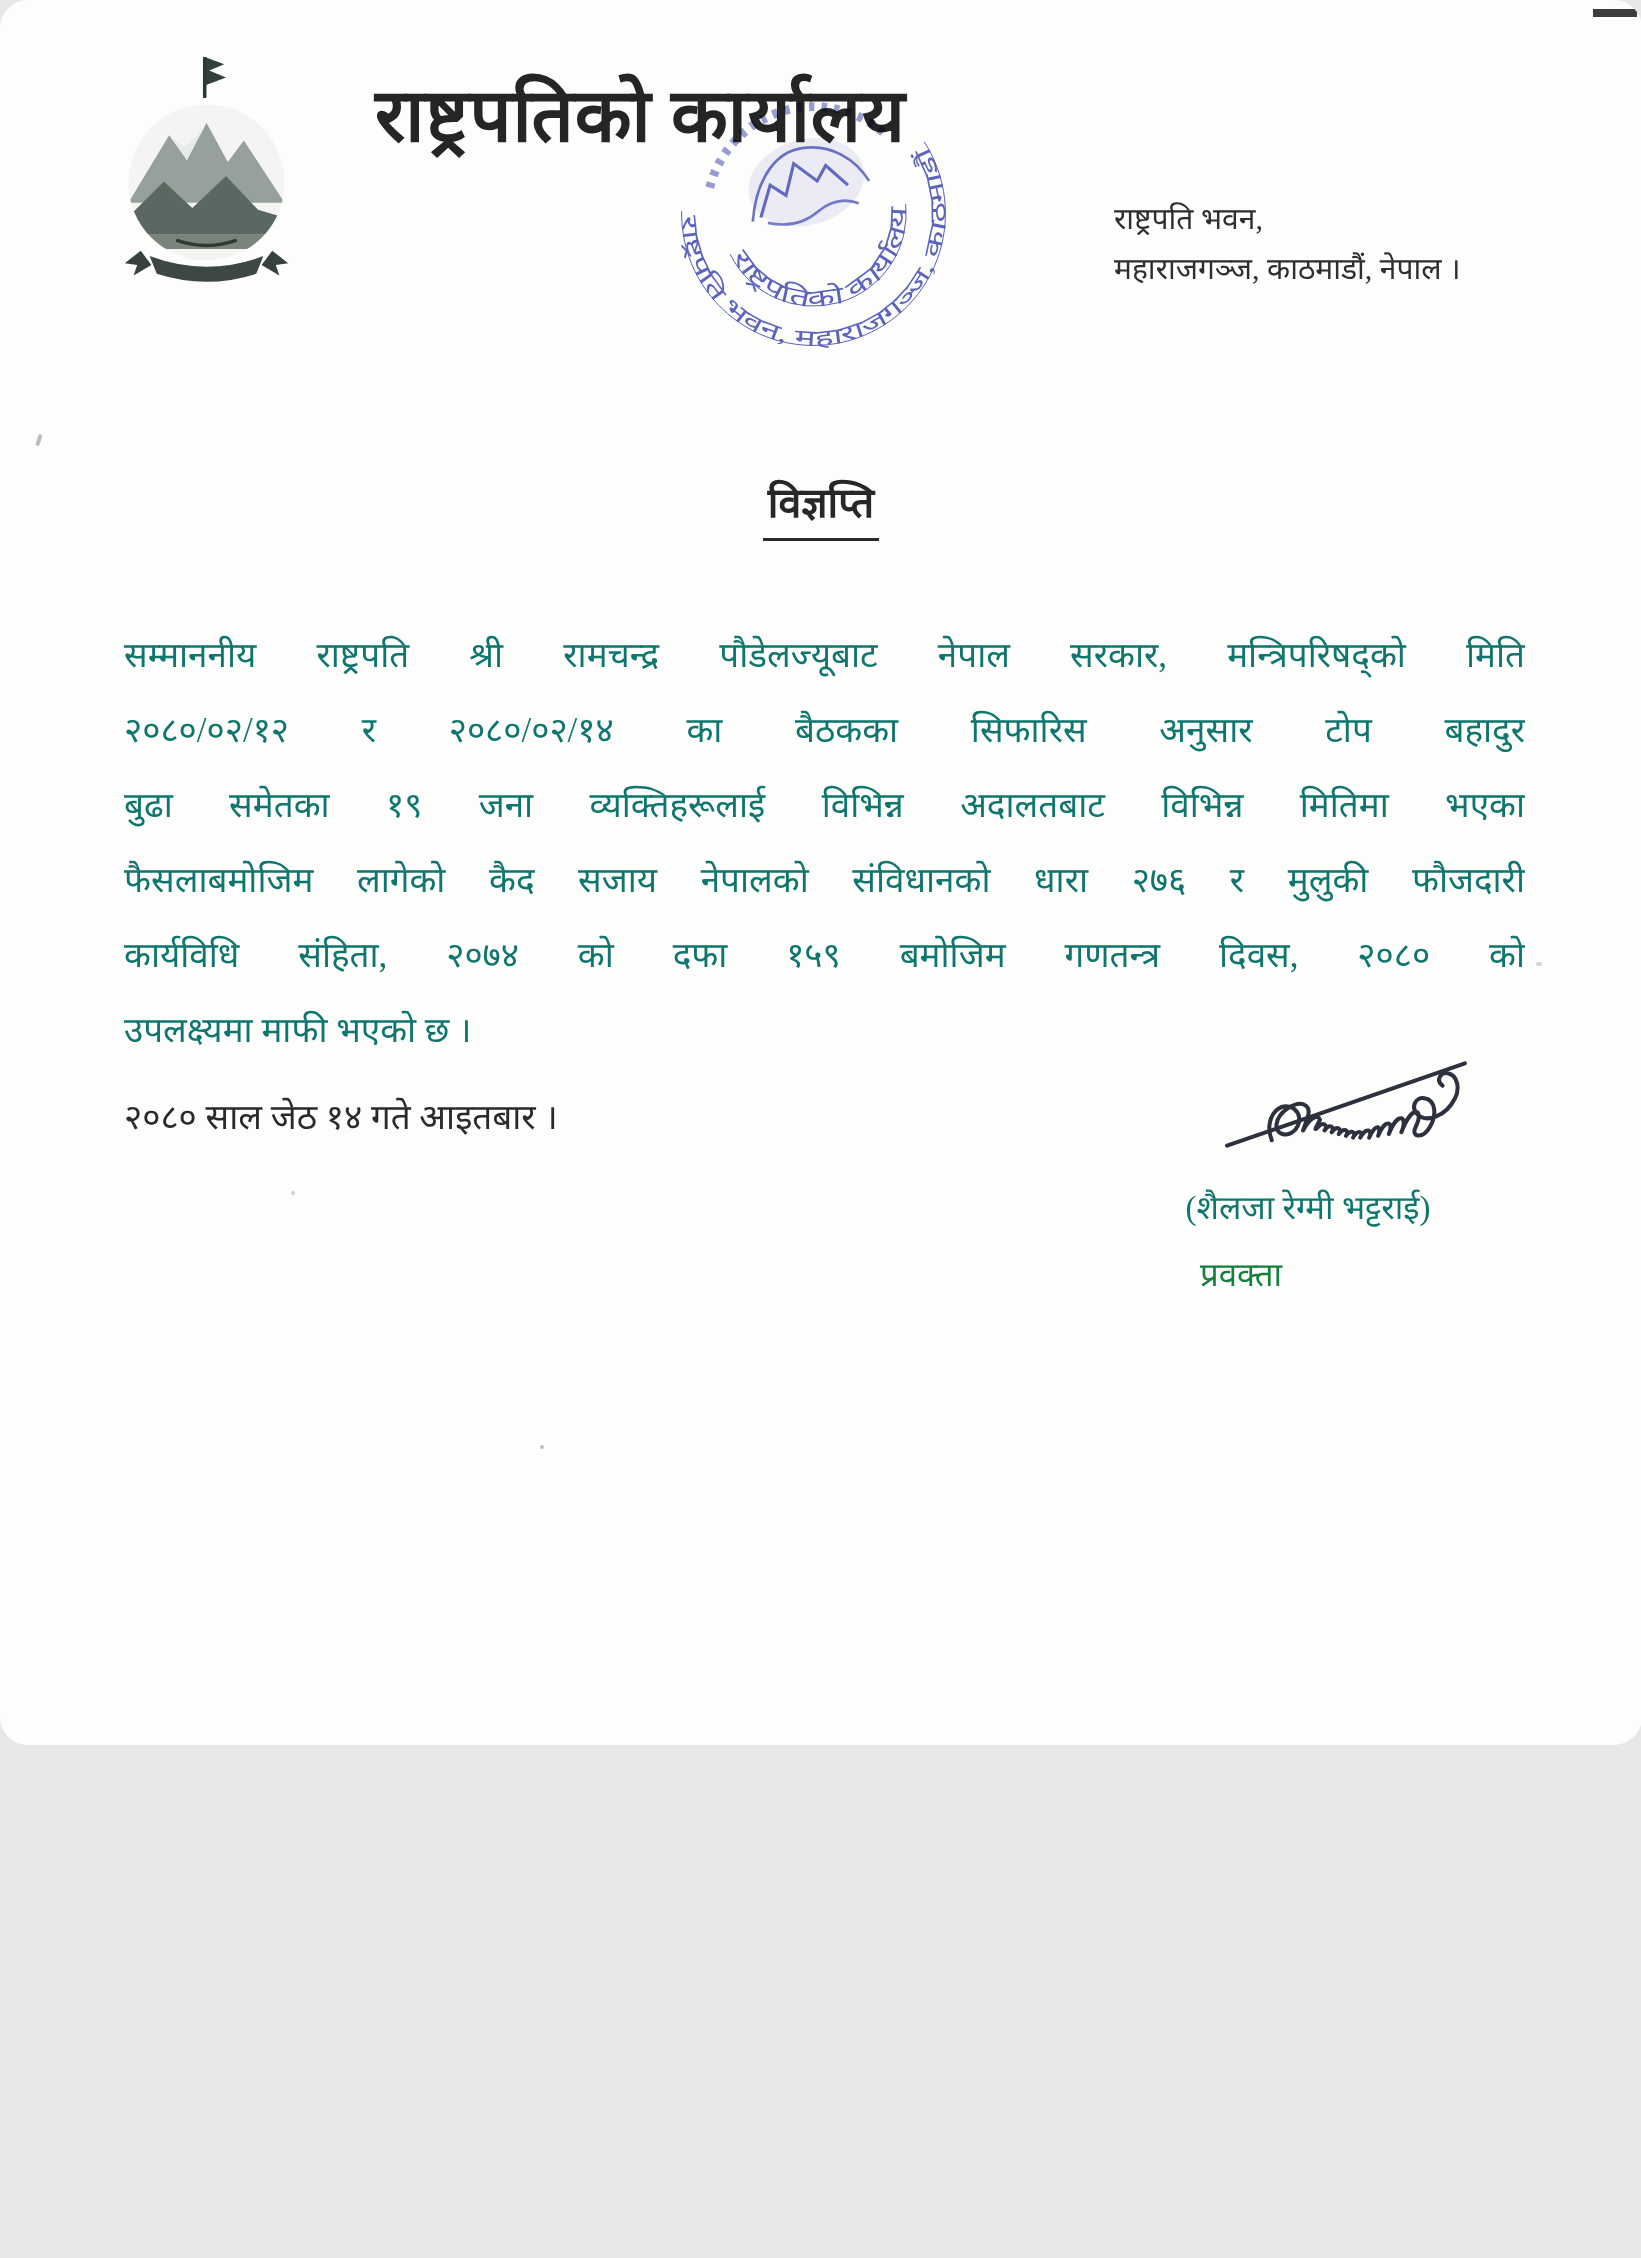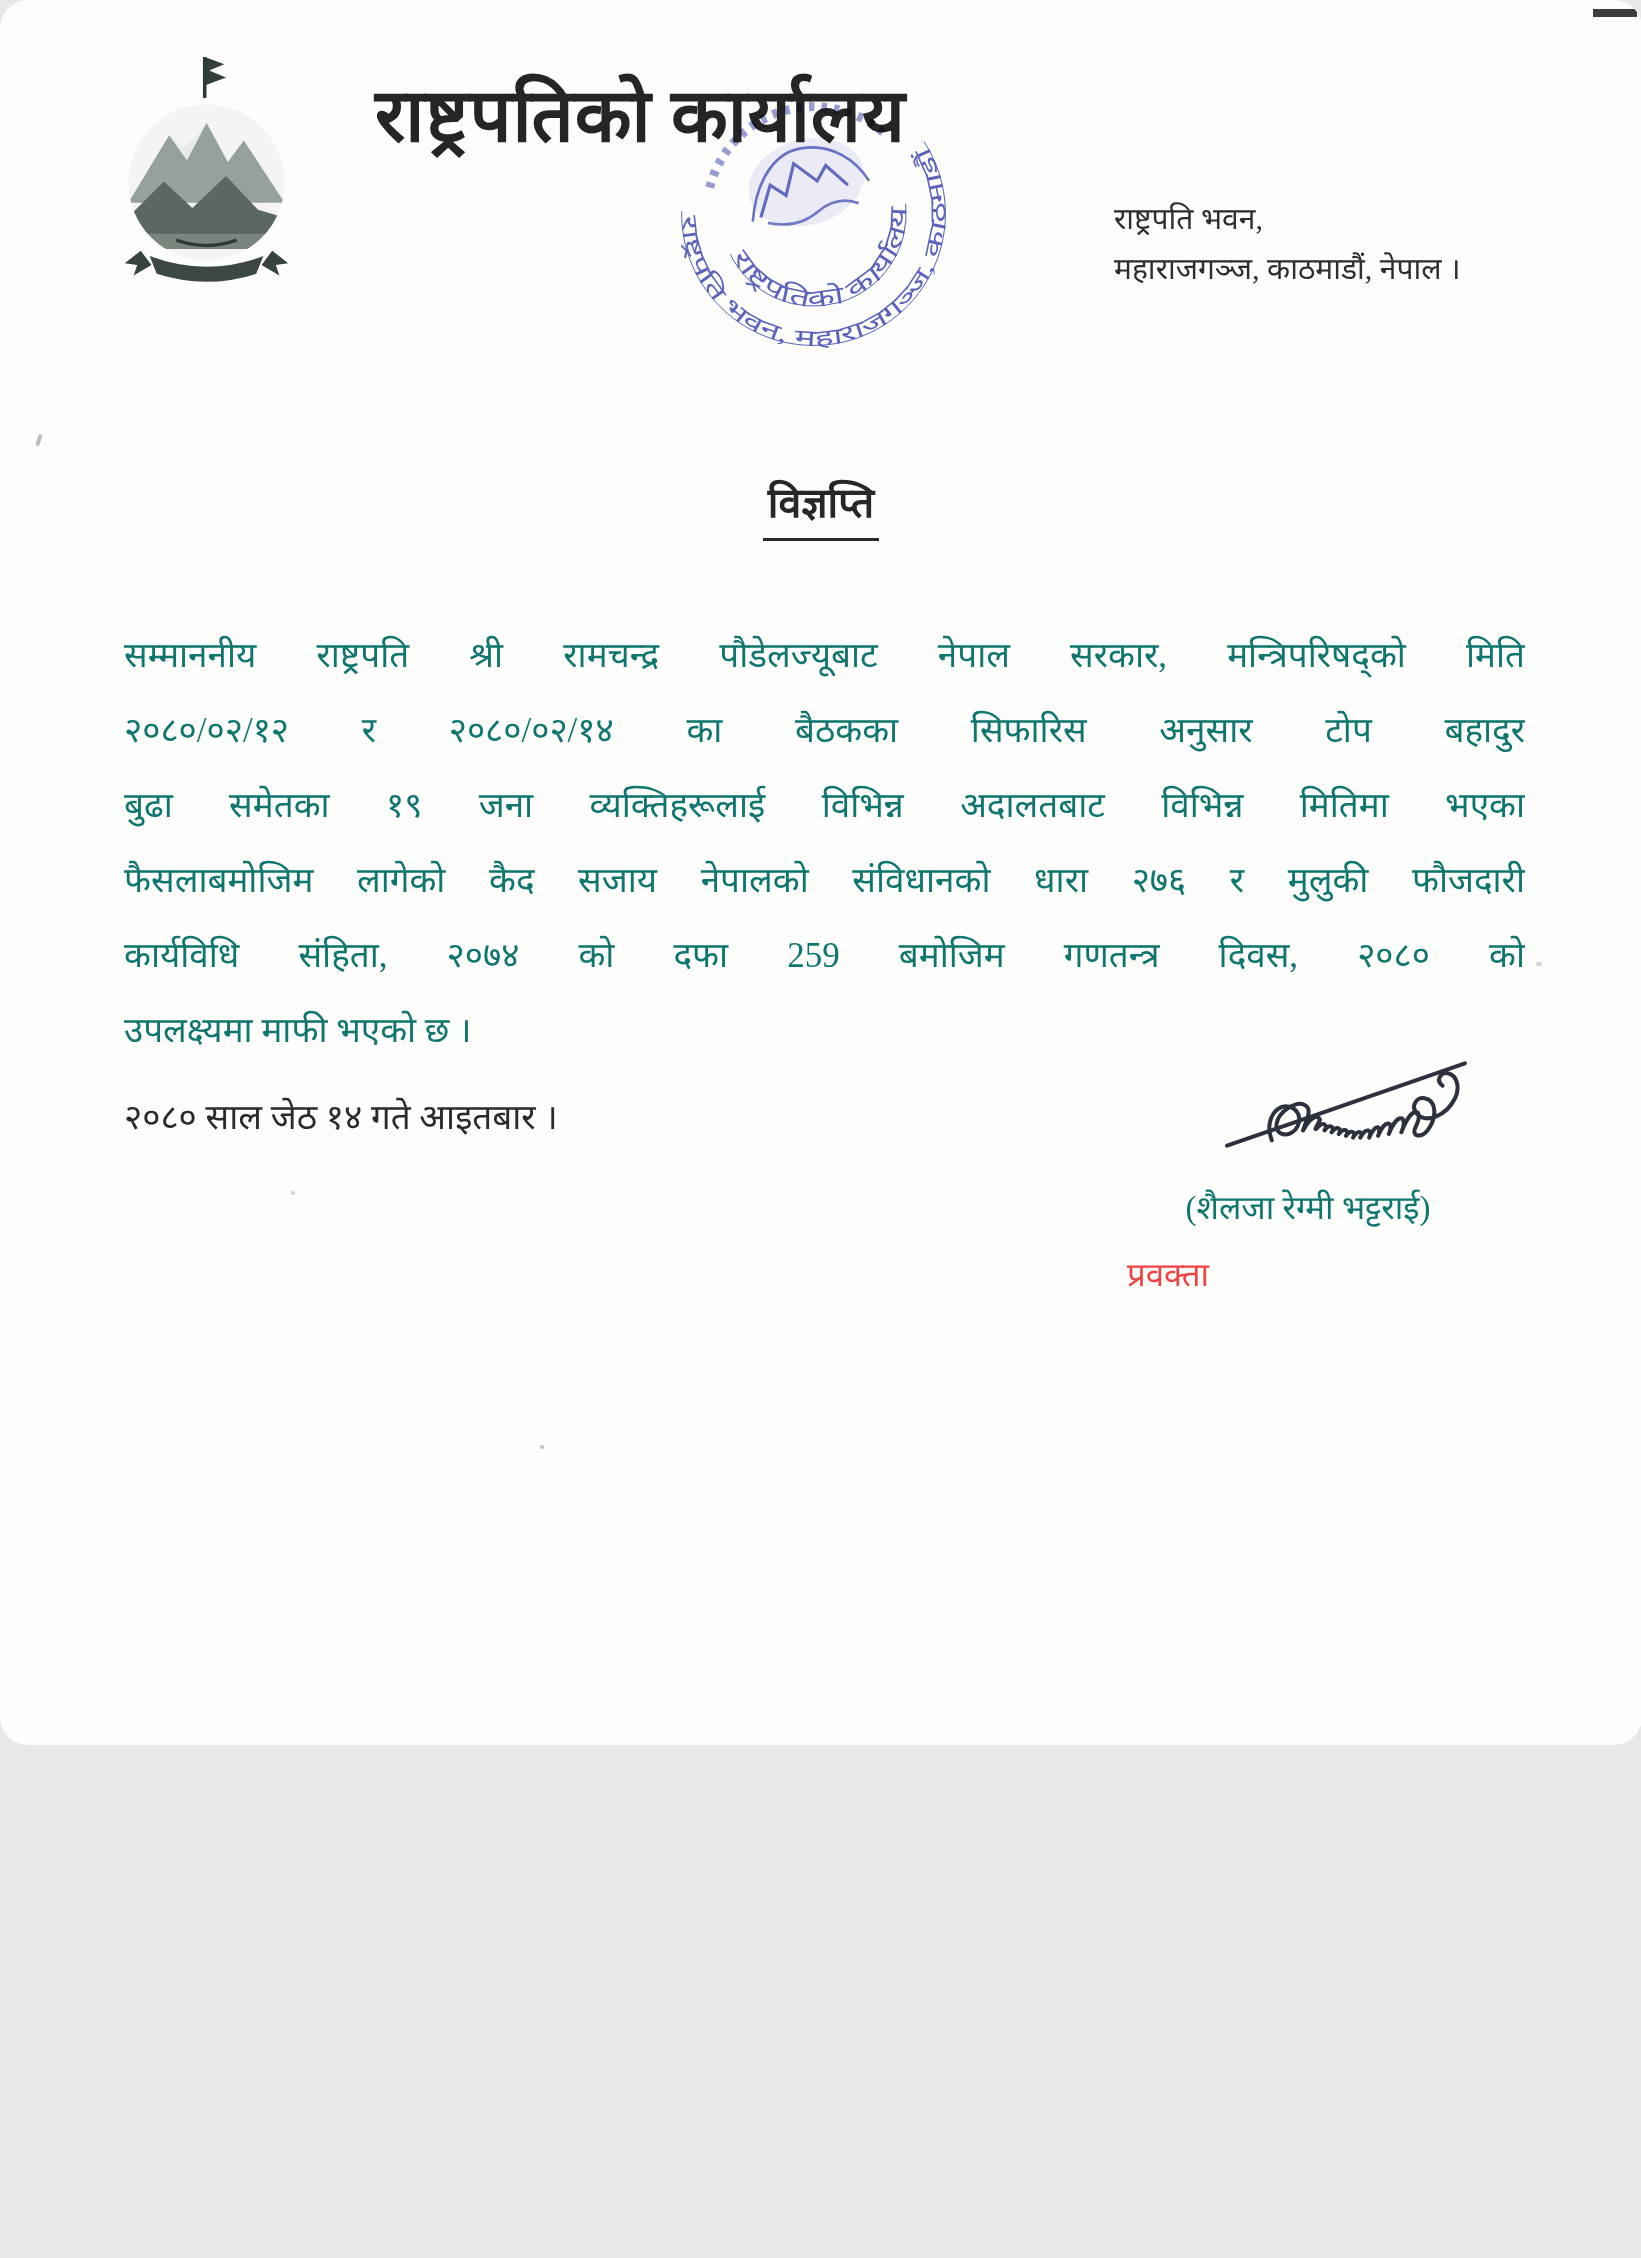--- a/index.html
+++ b/index.html
@@ -28,21 +28,21 @@
   }
 
   .body-text{position:absolute;left:124px;top:618px;width:1401px;font-size:35px;color:#0f766e;}
   .body-line{height:75px;line-height:75px;overflow:hidden;text-align:justify;text-align-last:justify;white-space:normal;}
   .body-line:last-child{text-align:left;text-align-last:left;}
 
   .date-line{position:absolute;left:124px;top:1092px;font-size:35px;color:#2a2a2a;white-space:nowrap;}
 
   .signature{position:absolute;left:1202px;top:1030px;width:304px;height:132px;}
   .sig-name{position:absolute;left:1127px;top:1184px;width:362px;text-align:center;font-size:33px;color:#0f766e;white-space:nowrap;}
-  .sig-title{position:absolute;left:1127px;top:1251px;width:362px;font-size:33px;color:#ef4444;}
+  .sig-title{position:absolute;left:1060px;top:1251px;width:362px;text-align:center;font-size:33px;color:#15803d;}
 
   .footer-rule{position:absolute;left:55px;top:2116px;width:1526px;height:2.6px;background:#42464d;}
   .footer-contact{position:absolute;left:106px;top:2160px;width:1341px;text-align:center;font-size:27px;color:#343434;white-space:nowrap;}
 
   .stamp svg text{font-family:"Liberation Serif","DejaVu Serif",serif;}
 </style>
 </head>
 <body>
 
 <div class="page">
@@ -136,21 +136,21 @@
 
   <div class="subject-wrap">
     <h2 class="subject">विज्ञप्ति</h2>
   </div>
 
   <div class="body-text">
       <div class="body-line">सम्माननीय राष्ट्रपति श्री रामचन्द्र पौडेलज्यूबाट नेपाल सरकार, मन्त्रिपरिषद्को मिति</div>
       <div class="body-line">२०८०/०२/१२ र २०८०/०२/१४ का बैठकका सिफारिस अनुसार टोप बहादुर</div>
       <div class="body-line">बुढा समेतका १९ जना व्यक्तिहरूलाई विभिन्न अदालतबाट विभिन्न मितिमा भएका</div>
       <div class="body-line">फैसलाबमोजिम लागेको कैद सजाय नेपालको संविधानको धारा २७६ र मुलुकी फौजदारी</div>
-      <div class="body-line">कार्यविधि संहिता, २०७४ को दफा 259 बमोजिम गणतन्त्र दिवस, २०८० को</div>
+      <div class="body-line">कार्यविधि संहिता, २०७४ को दफा १५९ बमोजिम गणतन्त्र दिवस, २०८० को</div>
       <div class="body-line">उपलक्ष्यमा माफी भएको छ ।</div>
     </div>
 
   <div class="date-line">२०८० साल जेठ १४ गते आइतबार ।</div>
 
   <div class="signature">
     <svg viewBox="0 0 340 145" width="304" height="132">
       <g fill="none" stroke="#2c313d" stroke-width="4.5" stroke-linecap="round" stroke-linejoin="round">
         <path d="M78,122 C68,96 88,76 103,87 C116,97 105,119 90,115 C79,112 82,96 95,87 C111,76 123,82 118,97 L113,111 C120,98 129,92 132,99 C128,107 124,113 130,107 C136,101 141,105 137,111 C143,103 149,107 145,113 C151,105 157,109 153,115 C159,107 165,111 161,117 C167,109 173,113 169,119 C175,109 181,113 177,119 C184,106 191,111 187,119 C195,101 201,107 197,117 C205,97 215,101 209,115 C219,89 231,95 223,113 C235,81 249,87 239,107 C233,119 247,121 255,107 C263,93 261,77 249,75 C239,73 233,85 241,93 C251,103 273,95 283,75 C289,63 285,49 275,47 C267,45 261,55 269,61"></path>
         <path d="M28,128 L294,36"></path>

